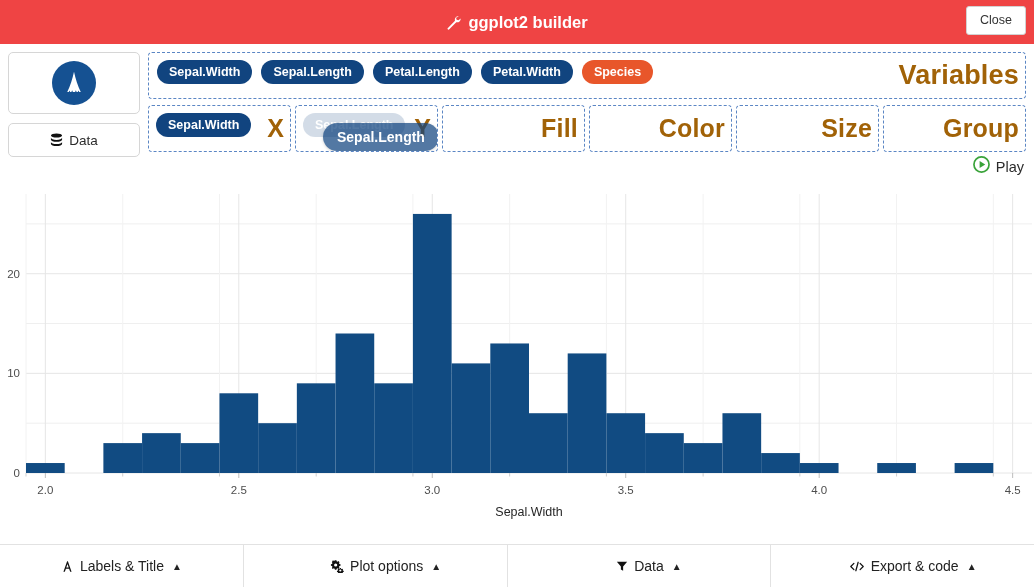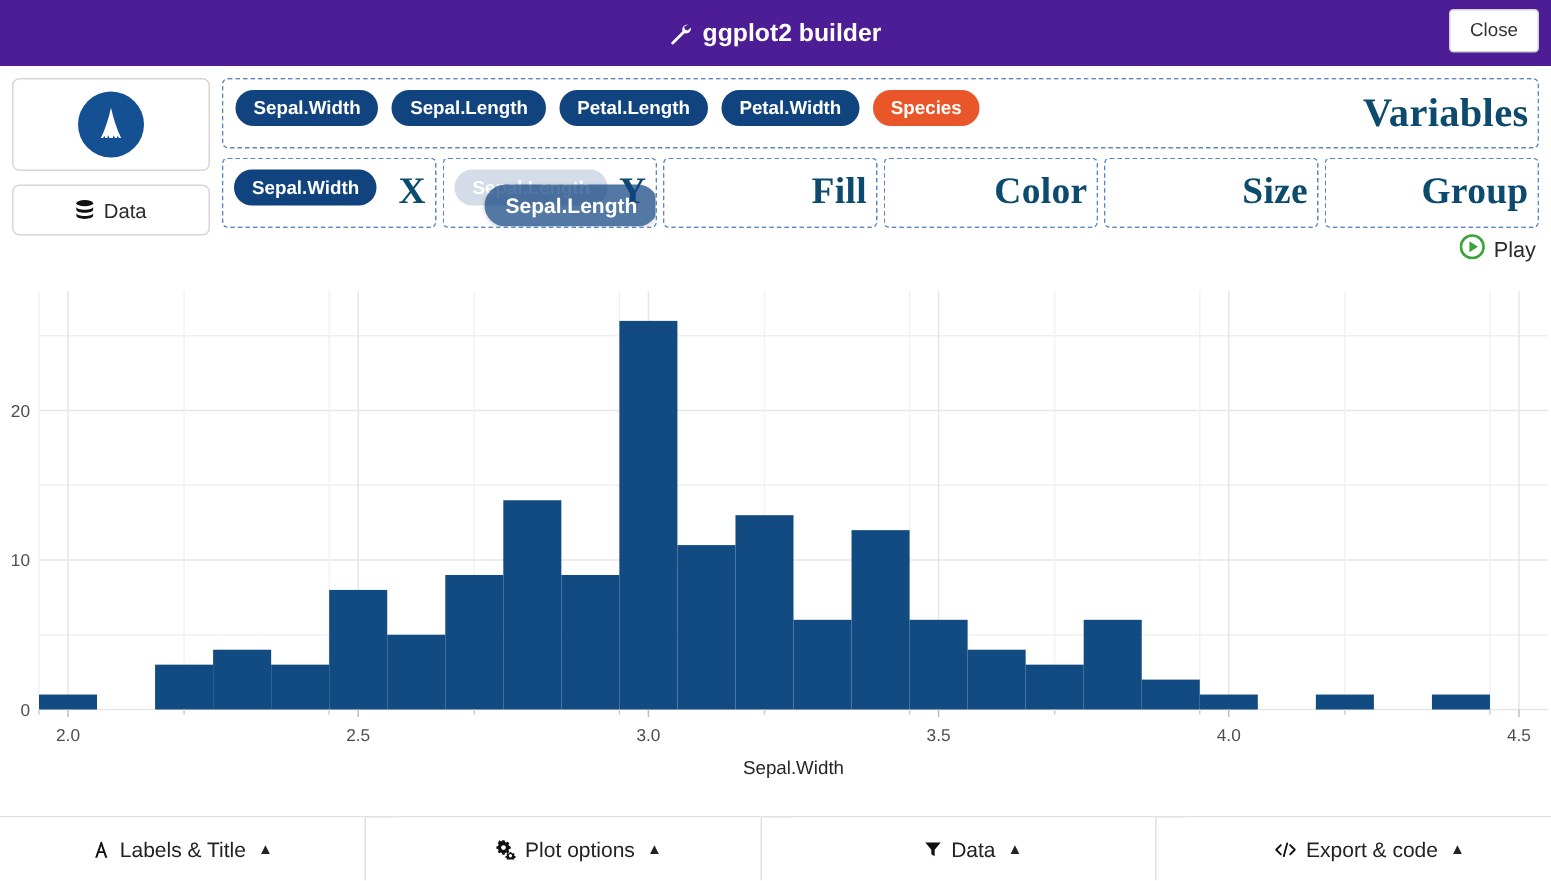--- a/index.html
+++ b/index.html
@@ -6,21 +6,21 @@
   * { box-sizing: border-box; margin: 0; padding: 0; }
   html, body {
     width: 1034px; height: 587px;
     font-family: "Liberation Sans", sans-serif;
     background: #ffffff; overflow: hidden;
   }
   #app { position: relative; width: 1034px; height: 587px; background:#fff; }
 
   
   .titlebar {
-    position: relative; height: 44px; background: #4c1d95;
+    position: relative; height: 44px; background: #ef4444;
     display: flex; align-items: center; justify-content: center;
   }
   .titlebar-title {
     color: #ffffff; font-size: 16.5px; font-weight: bold;
     display: flex; align-items: center; gap: 7px;
   }
   .wrench-icon { display:inline-block; width:15px; height:15px; }
   .close-button {
     position: absolute; right: 8px; top: 6px;
     background: #ffffff; color: #333; border: 1px solid #d2d2d2;
@@ -51,22 +51,22 @@
   .db-icon { display:inline-block; width:13px; height:14px; }
 
   .zones-wrap { position: absolute; left: 148px; top: 8px; right: 8px; }
 
   .variables-box {
     position: relative; border: 1px dashed #5b86c4; border-radius: 4px;
     height: 47px; padding: 7px 8px; overflow: hidden; background:#fff;
   }
   .watermark {
     position: absolute; right: 6px; top: 50%; transform: translateY(-52%);
-    font-size: 27px; font-weight: bold; color: #0c4a6e; letter-spacing: .2px;
-    pointer-events: none; white-space: nowrap; font-family: Liberation Serif, serif;
+    font-size: 27px; font-weight: bold; color: #a16207; letter-spacing: .2px;
+    pointer-events: none; white-space: nowrap;
   }
   .pill-row { display: flex; gap: 9px; position: relative; z-index: 2; }
   .pill {
     background: #11447f; color: #fff; font-size: 12.5px; font-weight: bold;
     border-radius: 12px; padding: 5px 12px; white-space: nowrap; cursor: grab;
     line-height: 1.15;
   }
   .pill.factor { background: #e8562a; border-radius: 12px; }
 
   .drop-row { display: flex; gap: 4px; margin-top: 6px; }

